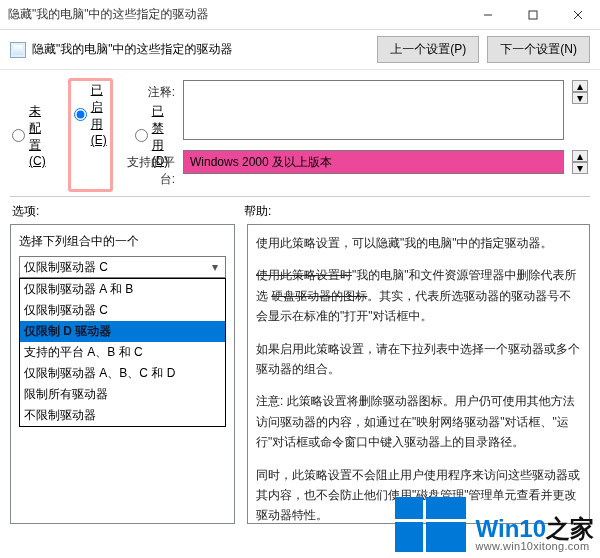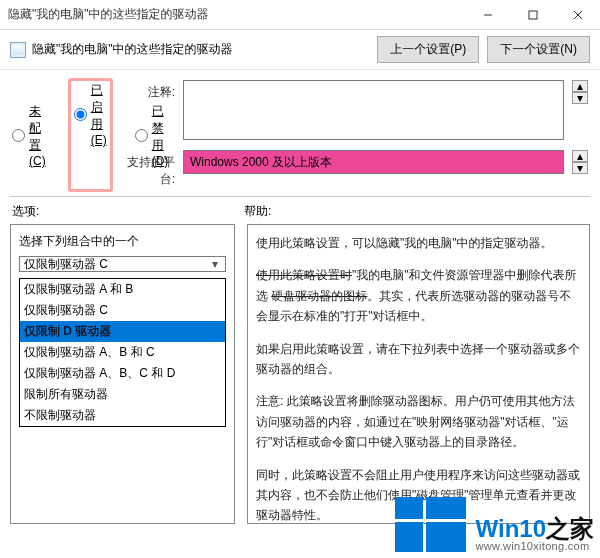--- a/index.html
+++ b/index.html
@@ -24,21 +24,21 @@
 .comment { flex: 1; height: 60px; border: 1px solid #7a7a7a; background: #fff; resize: none; font-family: inherit; font-size: 12px; padding: 2px; }
 .platform { flex: 1; height: 24px; border: 1px solid #7a7a7a; background: #ec4899; display: flex; align-items: center; padding: 0 6px; position: relative; }
 .updown { width: 16px; display:flex; flex-direction:column; }
 .upd { height: 12px; border: 1px solid #999; background:#efefef; display:flex; align-items:center; justify-content:center; }
 .divline { border-top: 1px solid #ccc; margin: 0 10px; }
 .labels2 { display: flex; padding: 6px 12px 4px 12px; }
 .labels2 .l1 { width: 232px; }
 .lower { display: flex; gap: 12px; padding: 0 10px 10px 10px; height: 310px; }
 .panel { flex: 1; border: 1px solid #828790; background: #fff; padding: 8px; overflow: hidden; position: relative; }
 .panel.left { flex: 0 0 225px; }
-.dropdown { width: 100%; border: 1px solid #7a7a7a; height: 16px; display: flex; align-items: center; padding: 0 4px; background: #fff; position: relative; margin-top: 6px; }
+.dropdown { width: 100%; border: 1px solid #7a7a7a; height: 22px; display: flex; align-items: center; padding: 0 4px; background: #fff; position: relative; margin-top: 6px; }
 .dropdown .dd-arrow { position: absolute; right: 2px; top: 2px; bottom: 2px; width: 16px; display:flex; align-items:center; justify-content:center; color:#555; }
 .dd-list { position: absolute; left: -1px; top: 21px; right: -1px; border: 1px solid #000; background: #fff; z-index: 10; }
 .dd-item { padding: 2px 4px; font-size: 12px; }
 .dd-item.sel { background: #0078d7; color: #0f172a; font-weight: bold; }
 .help { line-height: 1.7; color: #222; }
 .help p { margin-bottom: 12px; }
 .strike { text-decoration: line-through; }
 .watermark { position: absolute; right: 6px; bottom: 6px; display: flex; align-items: flex-end; gap: 10px; z-index: 20; pointer-events:none; }
 .winlogo { display: grid; grid-template-columns: 28px 40px; grid-template-rows: 22px 30px; gap: 3px; }
 .winlogo div { background: #0078d7; }
@@ -130,21 +130,21 @@
 <div class="lower">
   <div class="panel left">
     <div>选择下列组合中的一个</div>
     <div class="dropdown">
       <span>仅限制驱动器 C</span>
       <span class="dd-arrow">▾</span>
       <div class="dd-list">
         <div class="dd-item">仅限制驱动器 A 和 B</div>
         <div class="dd-item">仅限制驱动器 C</div>
         <div class="dd-item sel">仅限制 D 驱动器</div>
-        <div class="dd-item">仅限制驱动器 A、B 和 C</div>
+        <div class="dd-item">支持的平台 A、B 和 C</div>
         <div class="dd-item">仅限制驱动器 A、B、C 和 D</div>
         <div class="dd-item">限制所有驱动器</div>
         <div class="dd-item">不限制驱动器</div>
       </div>
     </div>
   </div>
   <div class="panel help">
     <p>使用此策略设置，可以隐藏"我的电脑"中的指定驱动器。</p>
     <p>
       <span class="strike">使用此策略设置时</span><span>"我的电脑"和文件资源管理器中删除代表所选</span>

